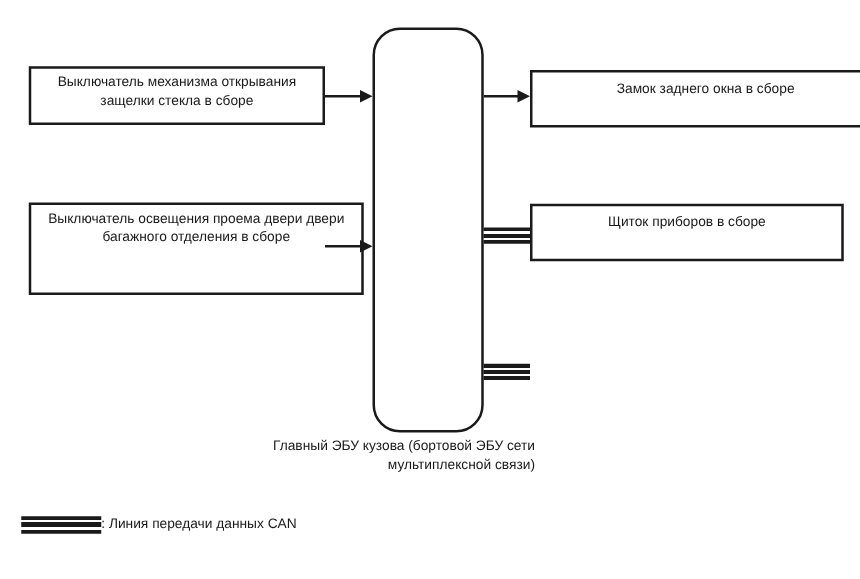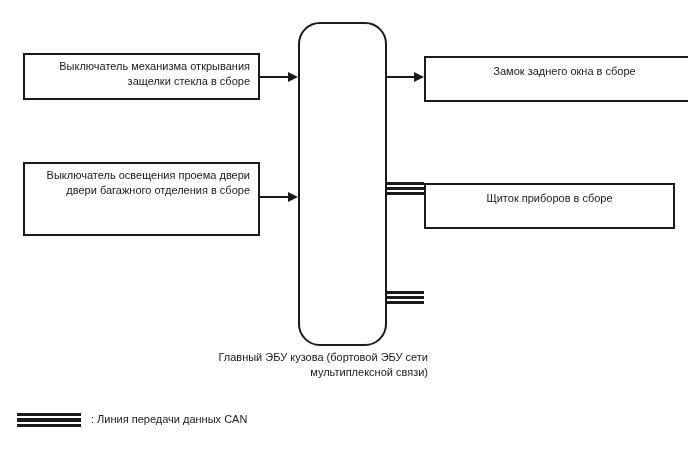--- a/index.html
+++ b/index.html
@@ -19,21 +19,21 @@
     line-height: 15px;
   }
   .box {
     position: absolute;
     box-sizing: border-box;
     border: 2px solid #1a1a1a;
     background: #ffffff;
   }
   .box-left {
     padding: 4px 8px;
-    text-align: right;
+    text-align: center;
   }
   .box-right {
     padding: 6px 8px;
     text-align: center;
   }
   .center-block {
     position: absolute;
     box-sizing: border-box;
     border: 2px solid #1a1a1a;
     border-radius: 22px;
@@ -84,34 +84,33 @@
     background: linear-gradient(
       to bottom,
       #1a1a1a 0px, #1a1a1a 3px,
       #ffffff 3px, #ffffff 5px,
       #1a1a1a 5px, #1a1a1a 9px,
       #ffffff 9px, #ffffff 11px,
       #1a1a1a 11px, #1a1a1a 14px
     );
   }
   .legend-label {
-    margin-left: 10px;
     white-space: nowrap;
   }
 </style>
 </head>
 <body>
 
 <div class="canvas">
 
   <div class="box box-left" style="left:23px; top:53px; width:237px; height:47px;">
     <span>Выключатель механизма открывания защелки стекла в сборе</span>
   </div>
 
-  <div class="box box-left" style="left:23px; top:162px; width:237px; height:74px;">
+  <div class="box box-left" style="left:23px; top:162px; width:268px; height:74px;">
     <span>Выключатель освещения проема двери двери багажного отделения в сборе</span>
   </div>
 
   <div class="center-block" style="left:298px; top:22px; width:89px; height:324px;"></div>
 
   <div>
     <div class="shaft" style="left:260px; top:76px; width:30px;"></div>
     <div class="arrow-head" style="left:288px; top:72px;"></div>
   </div>
 
@@ -126,21 +125,21 @@
   </div>
 
   <div class="can-band" style="left:387px; top:182px; width:37px;"></div>
 
   <div class="can-band" style="left:387px; top:291px; width:37px;"></div>
 
   <div class="box box-right" style="left:424px; top:56px; width:281px; height:46px;">
     <span>Замок заднего окна в сборе</span>
   </div>
 
-  <div class="box box-right" style="left:424px; top:163px; width:251px; height:46px;margin-top:20px;">
+  <div class="box box-right" style="left:424px; top:163px; width:251px; height:46px;">
     <span>Щиток приборов в сборе</span>
   </div>
 
 
   <div class="caption">Главный ЭБУ кузова (бортовой ЭБУ сети мультиплексной связи)</div>
 
   <div class="legend">
     <div class="legend-symbol"></div>
     <div class="legend-label">: Линия передачи данных CAN</div>
   </div>

